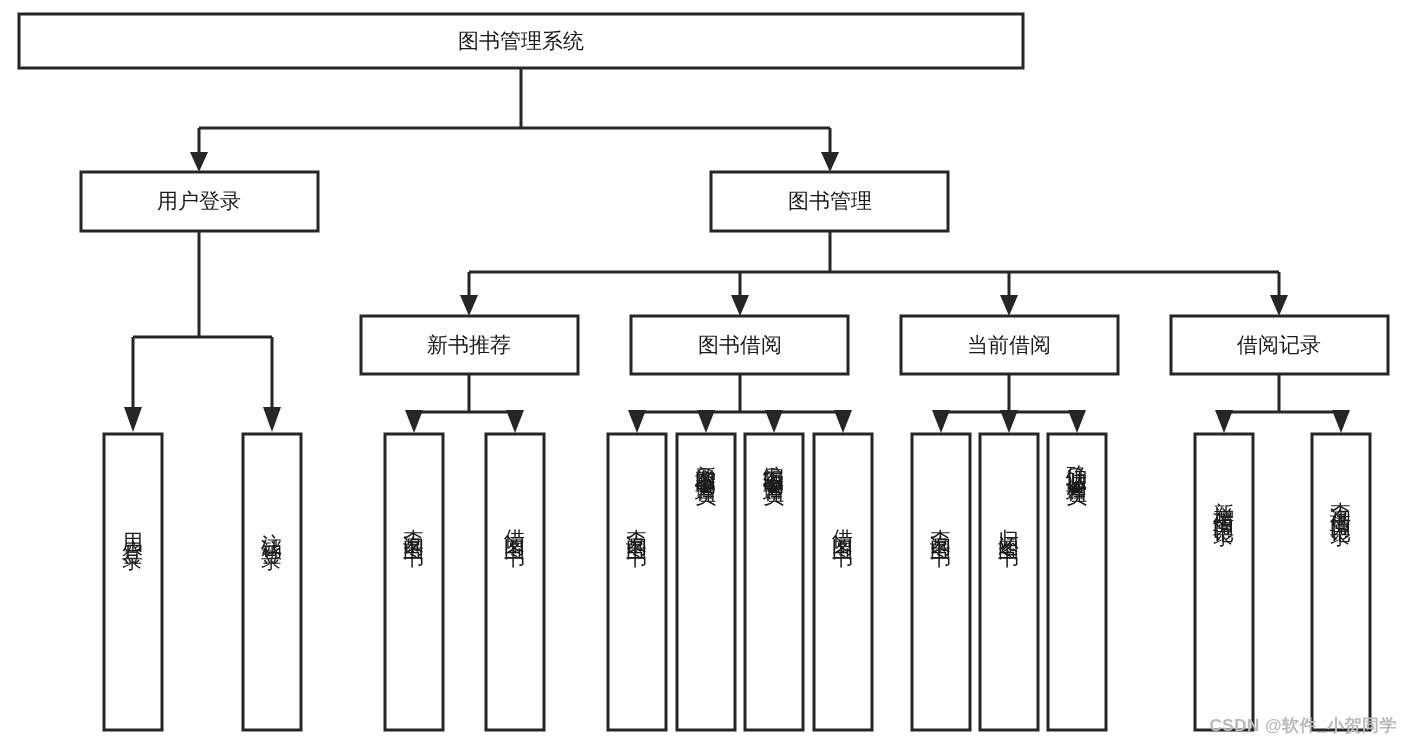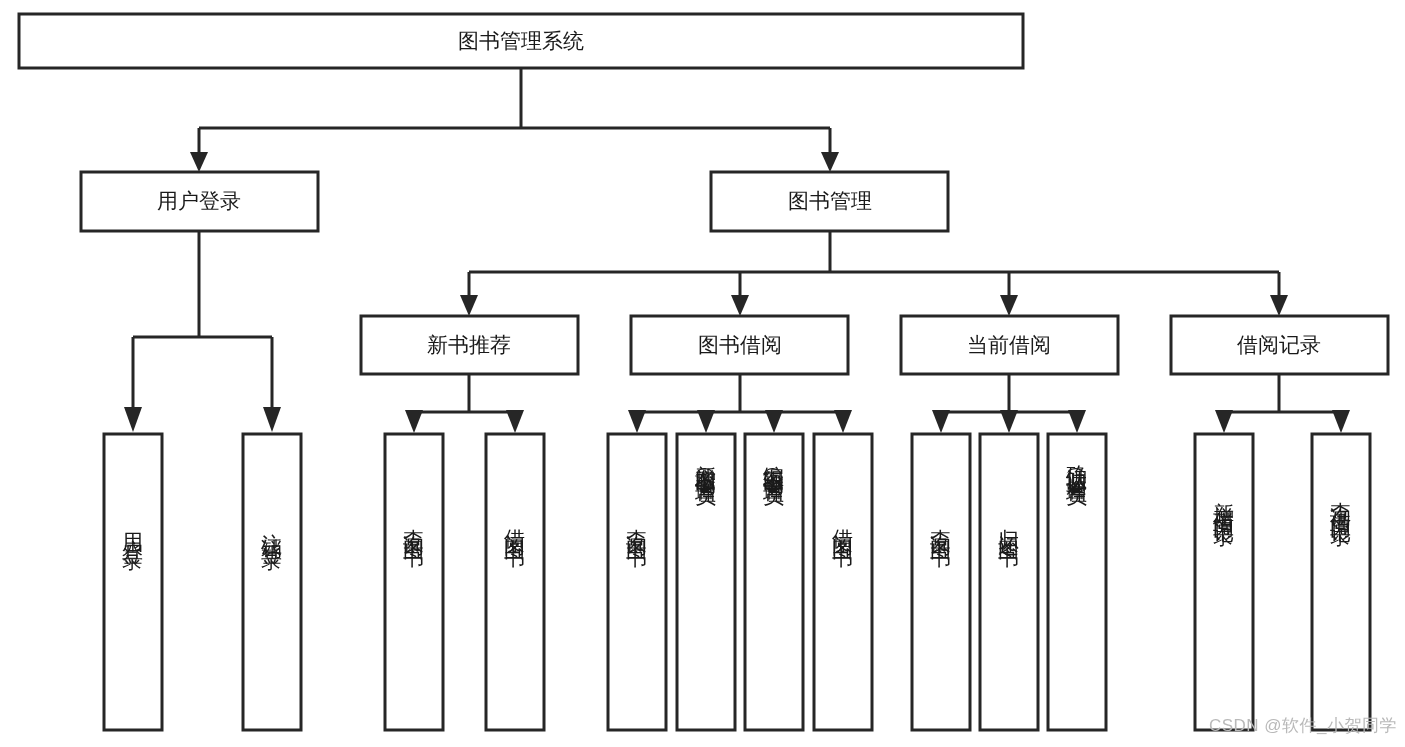--- a/index.html
+++ b/index.html
@@ -28,20 +28,21 @@
   }
   .watermark{
     position:absolute;
     right:8px;bottom:4px;
     font-family:"Liberation Sans","DejaVu Sans",sans-serif;
     font-size:17px;
     color:#b9b9b9;
     letter-spacing:0.5px;
     white-space:nowrap;
     pointer-events:none;
+    font-weight:bold;
   }
 </style>
 </head>
 <body>
 
 <div id="diagram-root">
 
   <svg id="tree" viewBox="0 0 1405 747" xmlns="http://www.w3.org/2000/svg">
 
     <g>

